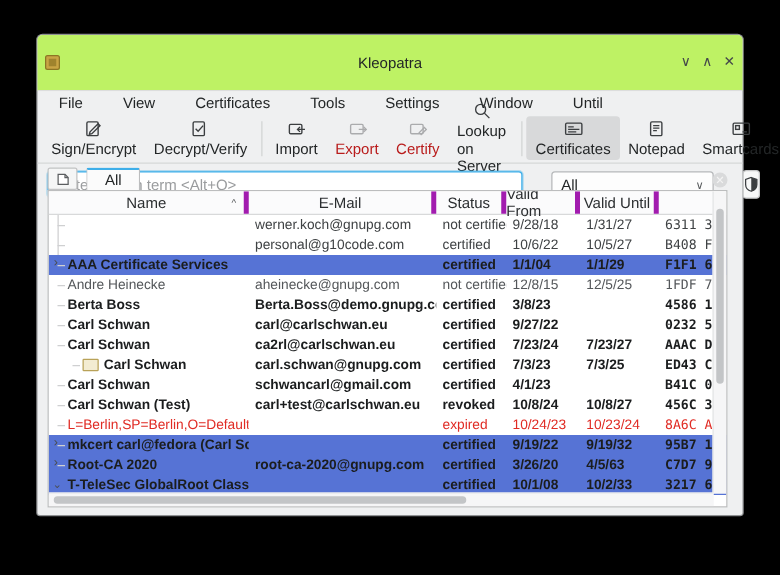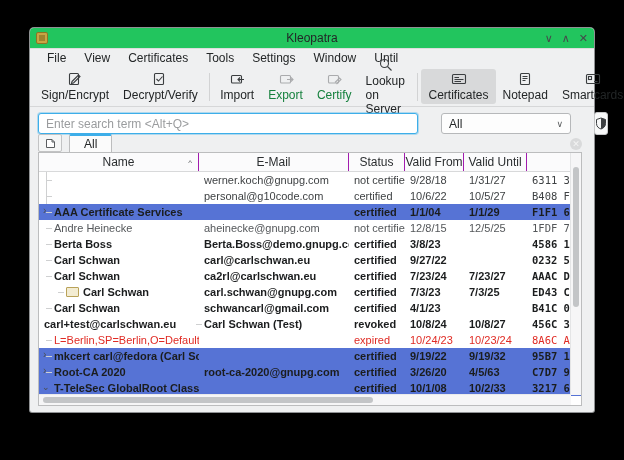--- a/index.html
+++ b/index.html
@@ -1,38 +1,38 @@
 <!DOCTYPE html>
 <html><head>
 <meta charset="utf-8">
 <style>
   html,body{margin:0;padding:0;}
   body{width:624px;height:460px;background:#000;position:relative;overflow:hidden;
        font-family:"Liberation Sans",sans-serif;color:#232627;}
   .window{position:absolute;left:30px;top:28px;width:564px;height:384px;background:#eff0f1;
           border-radius:4px 4px 2px 2px;box-shadow:0 0 0 1px #8f9193,0 2px 10px rgba(0,0,0,.6);}
   
-  .titlebar{height:20px;display:flex;align-items:center;padding:0 6px;position:relative;
-            border-bottom:1px solid #dcdddd;border-radius:4px 4px 0 0;background:#22c55e;}
+  .titlebar{height:20px;display:flex;align-items:center;padding:12px 6px;position:relative;
+            border-bottom:1px solid #dcdddd;border-radius:4px 4px 0 0;background:#bef264;}
   .appicon{width:12px;height:12px;border-radius:2px;background:#c9a544;border:1px solid #8d7524;
            box-sizing:border-box;position:relative;}
   .appicon::after{content:"";position:absolute;left:2px;top:2px;width:6px;height:6px;background:#8d7524;opacity:.7;}
   .title{position:absolute;left:0;right:0;text-align:center;font-size:12px;color:#232627;}
   .winctl{margin-left:auto;display:flex;gap:9px;z-index:2;}
   .winctl span{font-size:11px;color:#45484a;cursor:default;line-height:12px;}
   
-  .menubar{height:18px;display:flex;align-items:center;padding:0 8px;gap:0;font-size:12px;}
+  .menubar{height:18px;display:flex;align-items:center;padding:0 8px;gap:14px;font-size:12px;}
   .menu-item{padding:1px 9px;border-radius:2px;}
   
   .toolbar{height:39px;display:flex;align-items:center;padding:0 4px;border-bottom:1px solid #d6d7d8;}
   .tbtn{display:flex;flex-direction:column;align-items:center;justify-content:center;
         padding:2px 7px;border-radius:3px;font-size:12px;line-height:14px;gap:1px;}
   .tbtn svg{display:block;}
   .tbtn.selected{background:#d8d9da;}
-  .tbtn.disabled{color:#15803d;}
+  .tbtn.disabled{color:#b91c1c;}
   .tsep{width:1px;height:28px;background:#d2d3d4;margin:0 4px;}
   
   .searchrow{display:flex;align-items:center;padding:5px 8px 4px 8px;gap:23px;}
   .searchbox{flex:0 0 380px;height:21px;box-sizing:border-box;border:1px solid #3daee9;border-radius:3px;
              background:#fff;font-size:12px;padding:0 7px;color:#232627;outline:none;
              box-shadow:0 0 0 1px rgba(61,174,233,.35);font-family:"Liberation Sans",sans-serif;}
   .searchbox::placeholder{color:#9a9c9e;}
   .combo{flex:0 0 130px;height:21px;box-sizing:border-box;border:1px solid #b6b8ba;border-radius:3px;
          background:#fdfdfd;font-size:12px;display:flex;align-items:center;padding:0 7px;}
   .combo .chev{margin-left:auto;font-size:9px;color:#55585a;}
@@ -42,21 +42,21 @@
   .frame{position:absolute;left:8px;top:106px;width:544px;}
   .tabbar{height:18px;position:relative;display:flex;align-items:flex-end;}
   .newtabbtn{width:22px;height:16px;border:1px solid #c2c3c4;border-radius:2px;background:#f5f6f6;
              display:flex;align-items:center;justify-content:center;margin-bottom:0;}
   .tab{margin-left:7px;height:16px;padding:0 14px;background:#fbfbfb;border:1px solid #bcbdbe;border-bottom:none;
        border-top:2px solid #3daee9;border-radius:2px 2px 0 0;font-size:12px;display:flex;align-items:center;}
   .tabclose{margin-left:auto;width:12px;height:12px;border-radius:50%;background:#d9dadb;color:#f3f3f3;
             font-size:9px;display:flex;align-items:center;justify-content:center;margin-bottom:2px;}
   .viewport{border:1px solid #bcbdbe;background:#fff;position:relative;height:252px;overflow:hidden;}
   .thead{height:18px;display:flex;background:#fbfbfc;border-bottom:1px solid #d8d9da;font-size:12px;color:#2b2e30;}
-  .th{display:flex;align-items:center;justify-content:center;border-right:1px solid #a21caf;box-sizing:border-box;position:relative;}
+  .th{display:flex;align-items:center;justify-content:center;border-right:4px solid #a21caf;box-sizing:border-box;position:relative;}
   .th .sort{position:absolute;right:6px;font-size:8px;color:#55585a;}
   .rows{position:relative;height:224px;}
   .row{height:16px;display:flex;align-items:center;font-size:11px;color:#3f4244;}
   .row.bold{font-weight:bold;color:#1b1d1e;}
   .row.dim{color:#54575a;}
   .row.red, .row.red .c-key{color:#e02b24;}
   .row.sel{background:#5673d5;}
   .cell{box-sizing:border-box;padding:0 5px;white-space:nowrap;overflow:hidden;}
   .c-name{width:160px;display:flex;align-items:center;padding-left:2px;}
   .c-email{width:150px;}
@@ -338,27 +338,27 @@
               </span>
               <span>Carl Schwan</span>
             </span>
             <span class="cell c-email">schwancarl@gmail.com</span>
             <span class="cell c-status">certified</span>
             <span class="cell c-from">4/1/23</span>
             <span class="cell c-until"></span>
             <span class="cell c-key">B41C 02</span>
           </div>
           <div class="row bold">
+            <span class="cell c-name">
+              <span class="gut">
+                <span class="tick"></span>
+              </span>
+              <span>Carl Schwan (Test)</span>
+            </span>
             <span class="cell c-email">carl+test@carlschwan.eu</span>
-            <span class="cell c-name">
-              <span class="gut">
-                <span class="tick"></span>
-              </span>
-              <span>Carl Schwan (Test)</span>
-            </span>
             <span class="cell c-status">revoked</span>
             <span class="cell c-from">10/8/24</span>
             <span class="cell c-until">10/8/27</span>
             <span class="cell c-key">456C 3D</span>
           </div>
           <div class="row red">
             <span class="cell c-name">
               <span class="gut">
                 <span class="tick"></span>
               </span>

